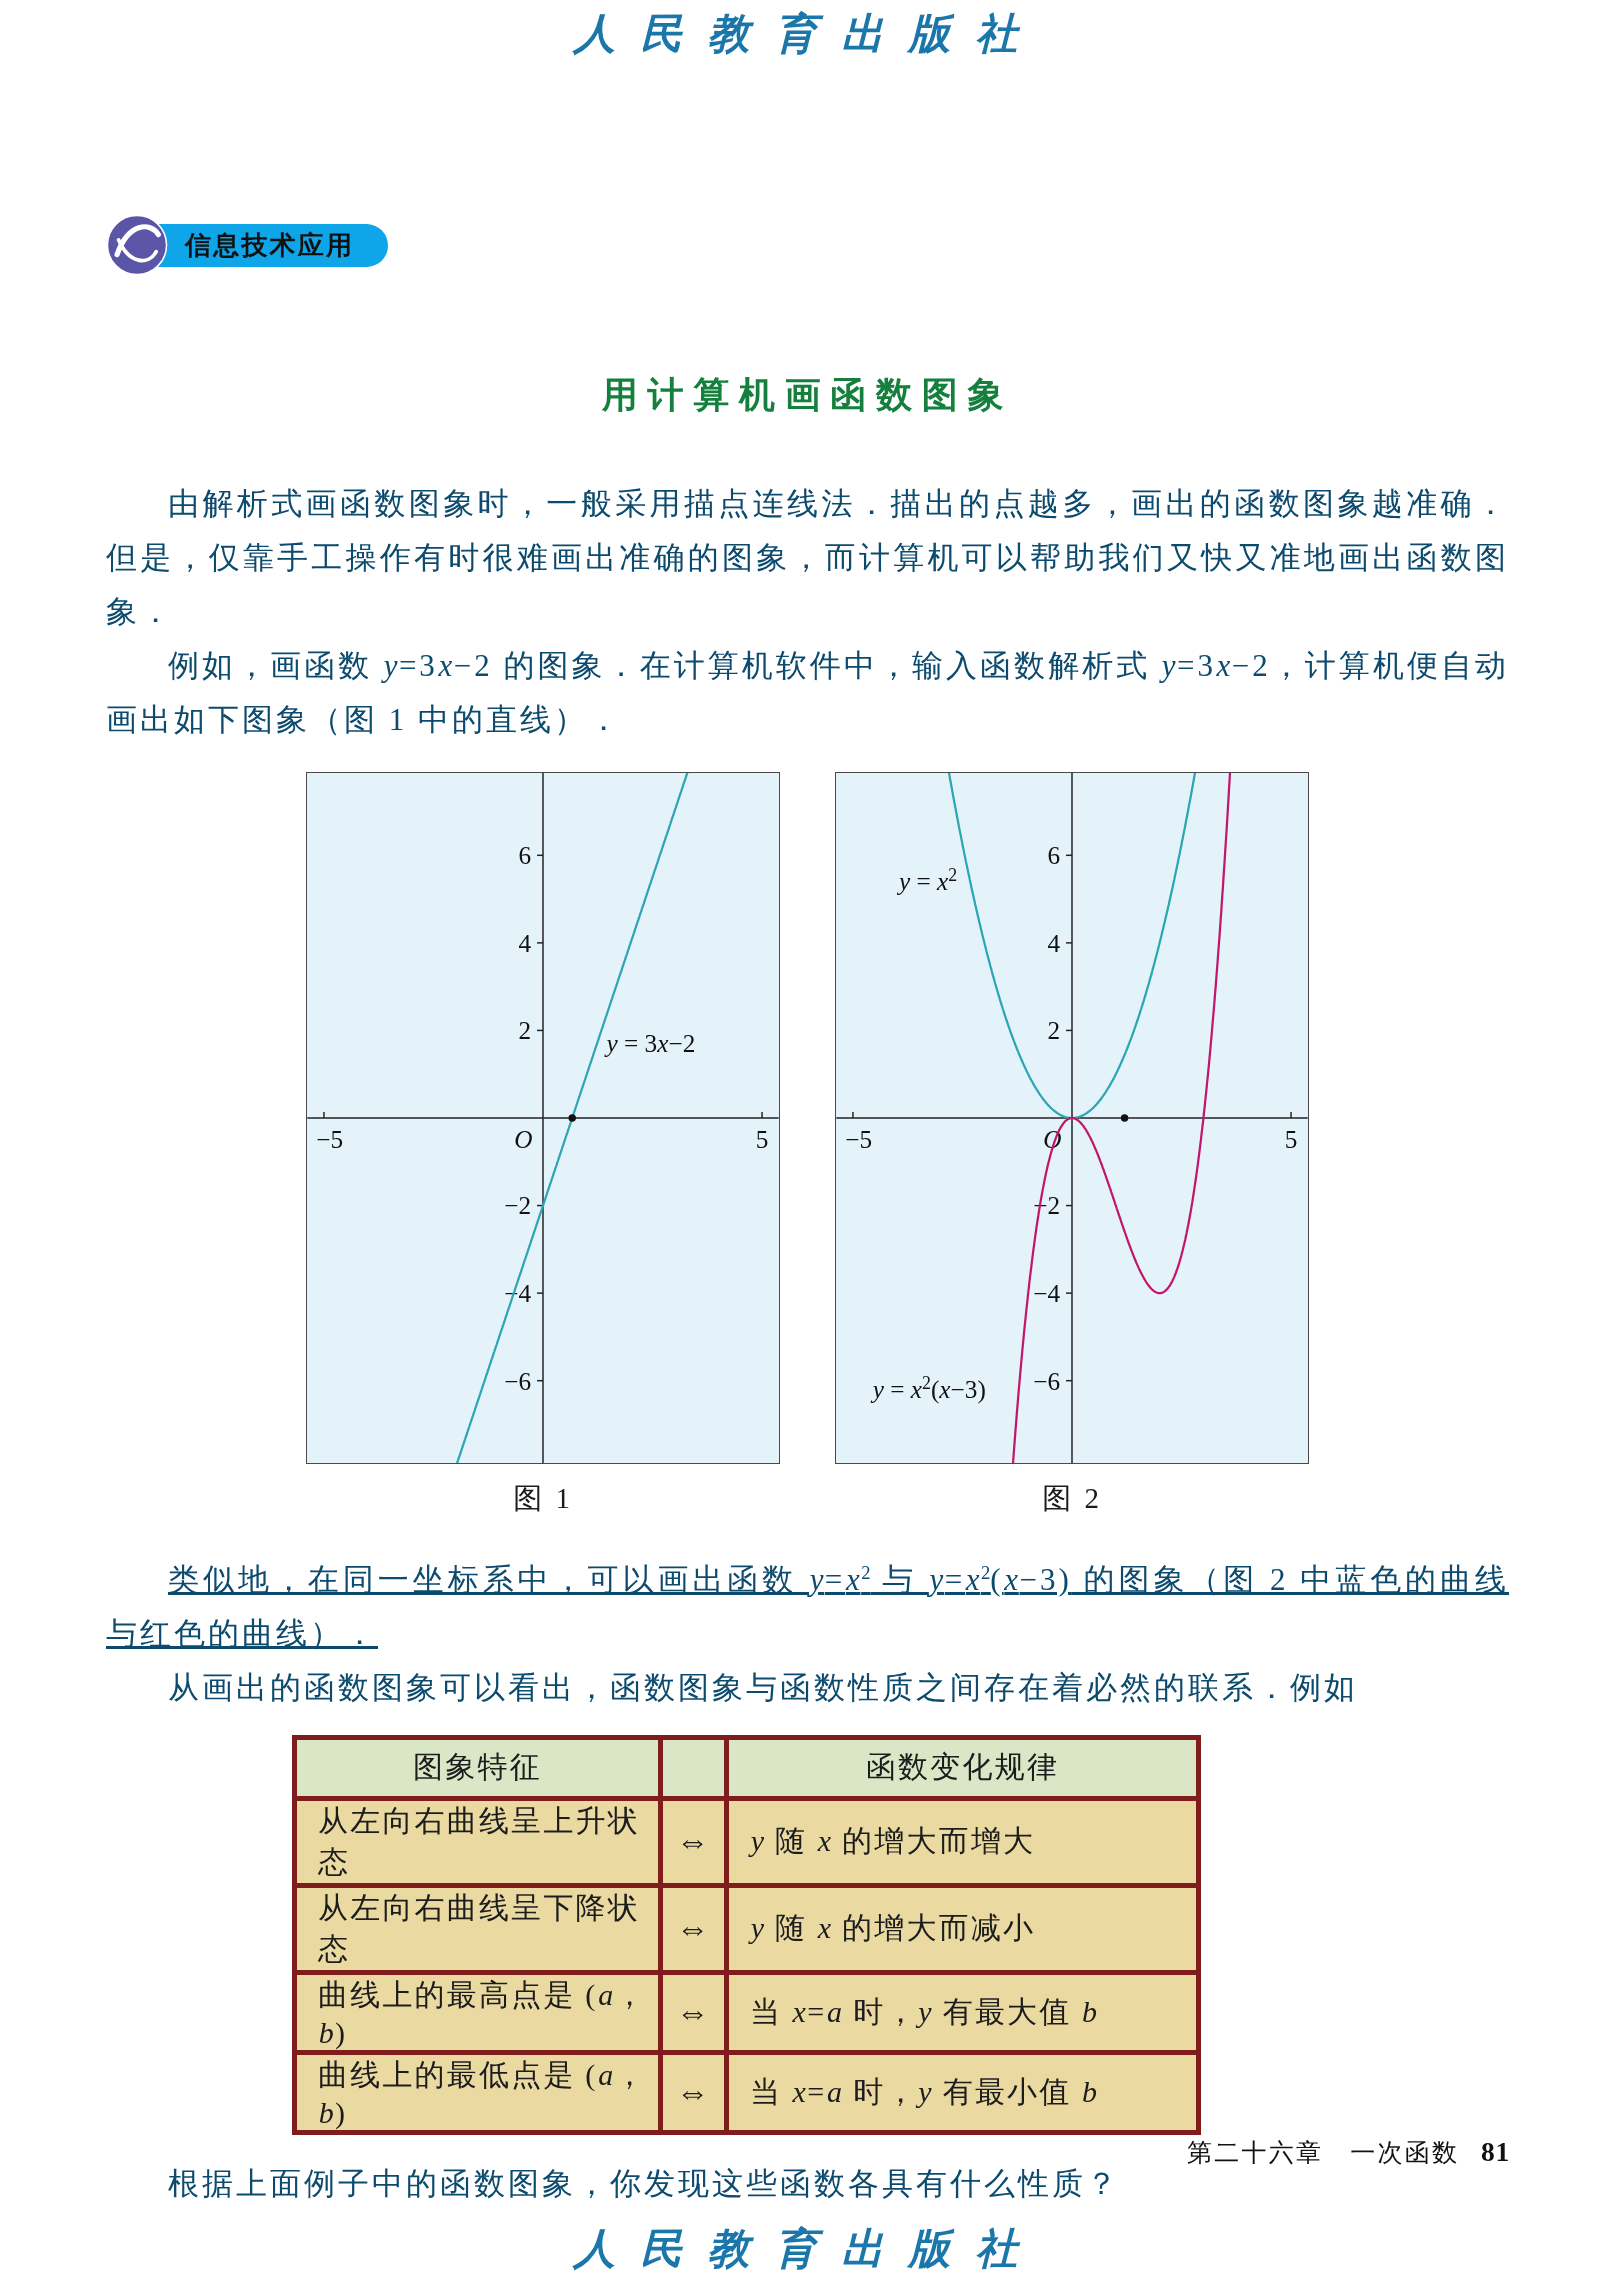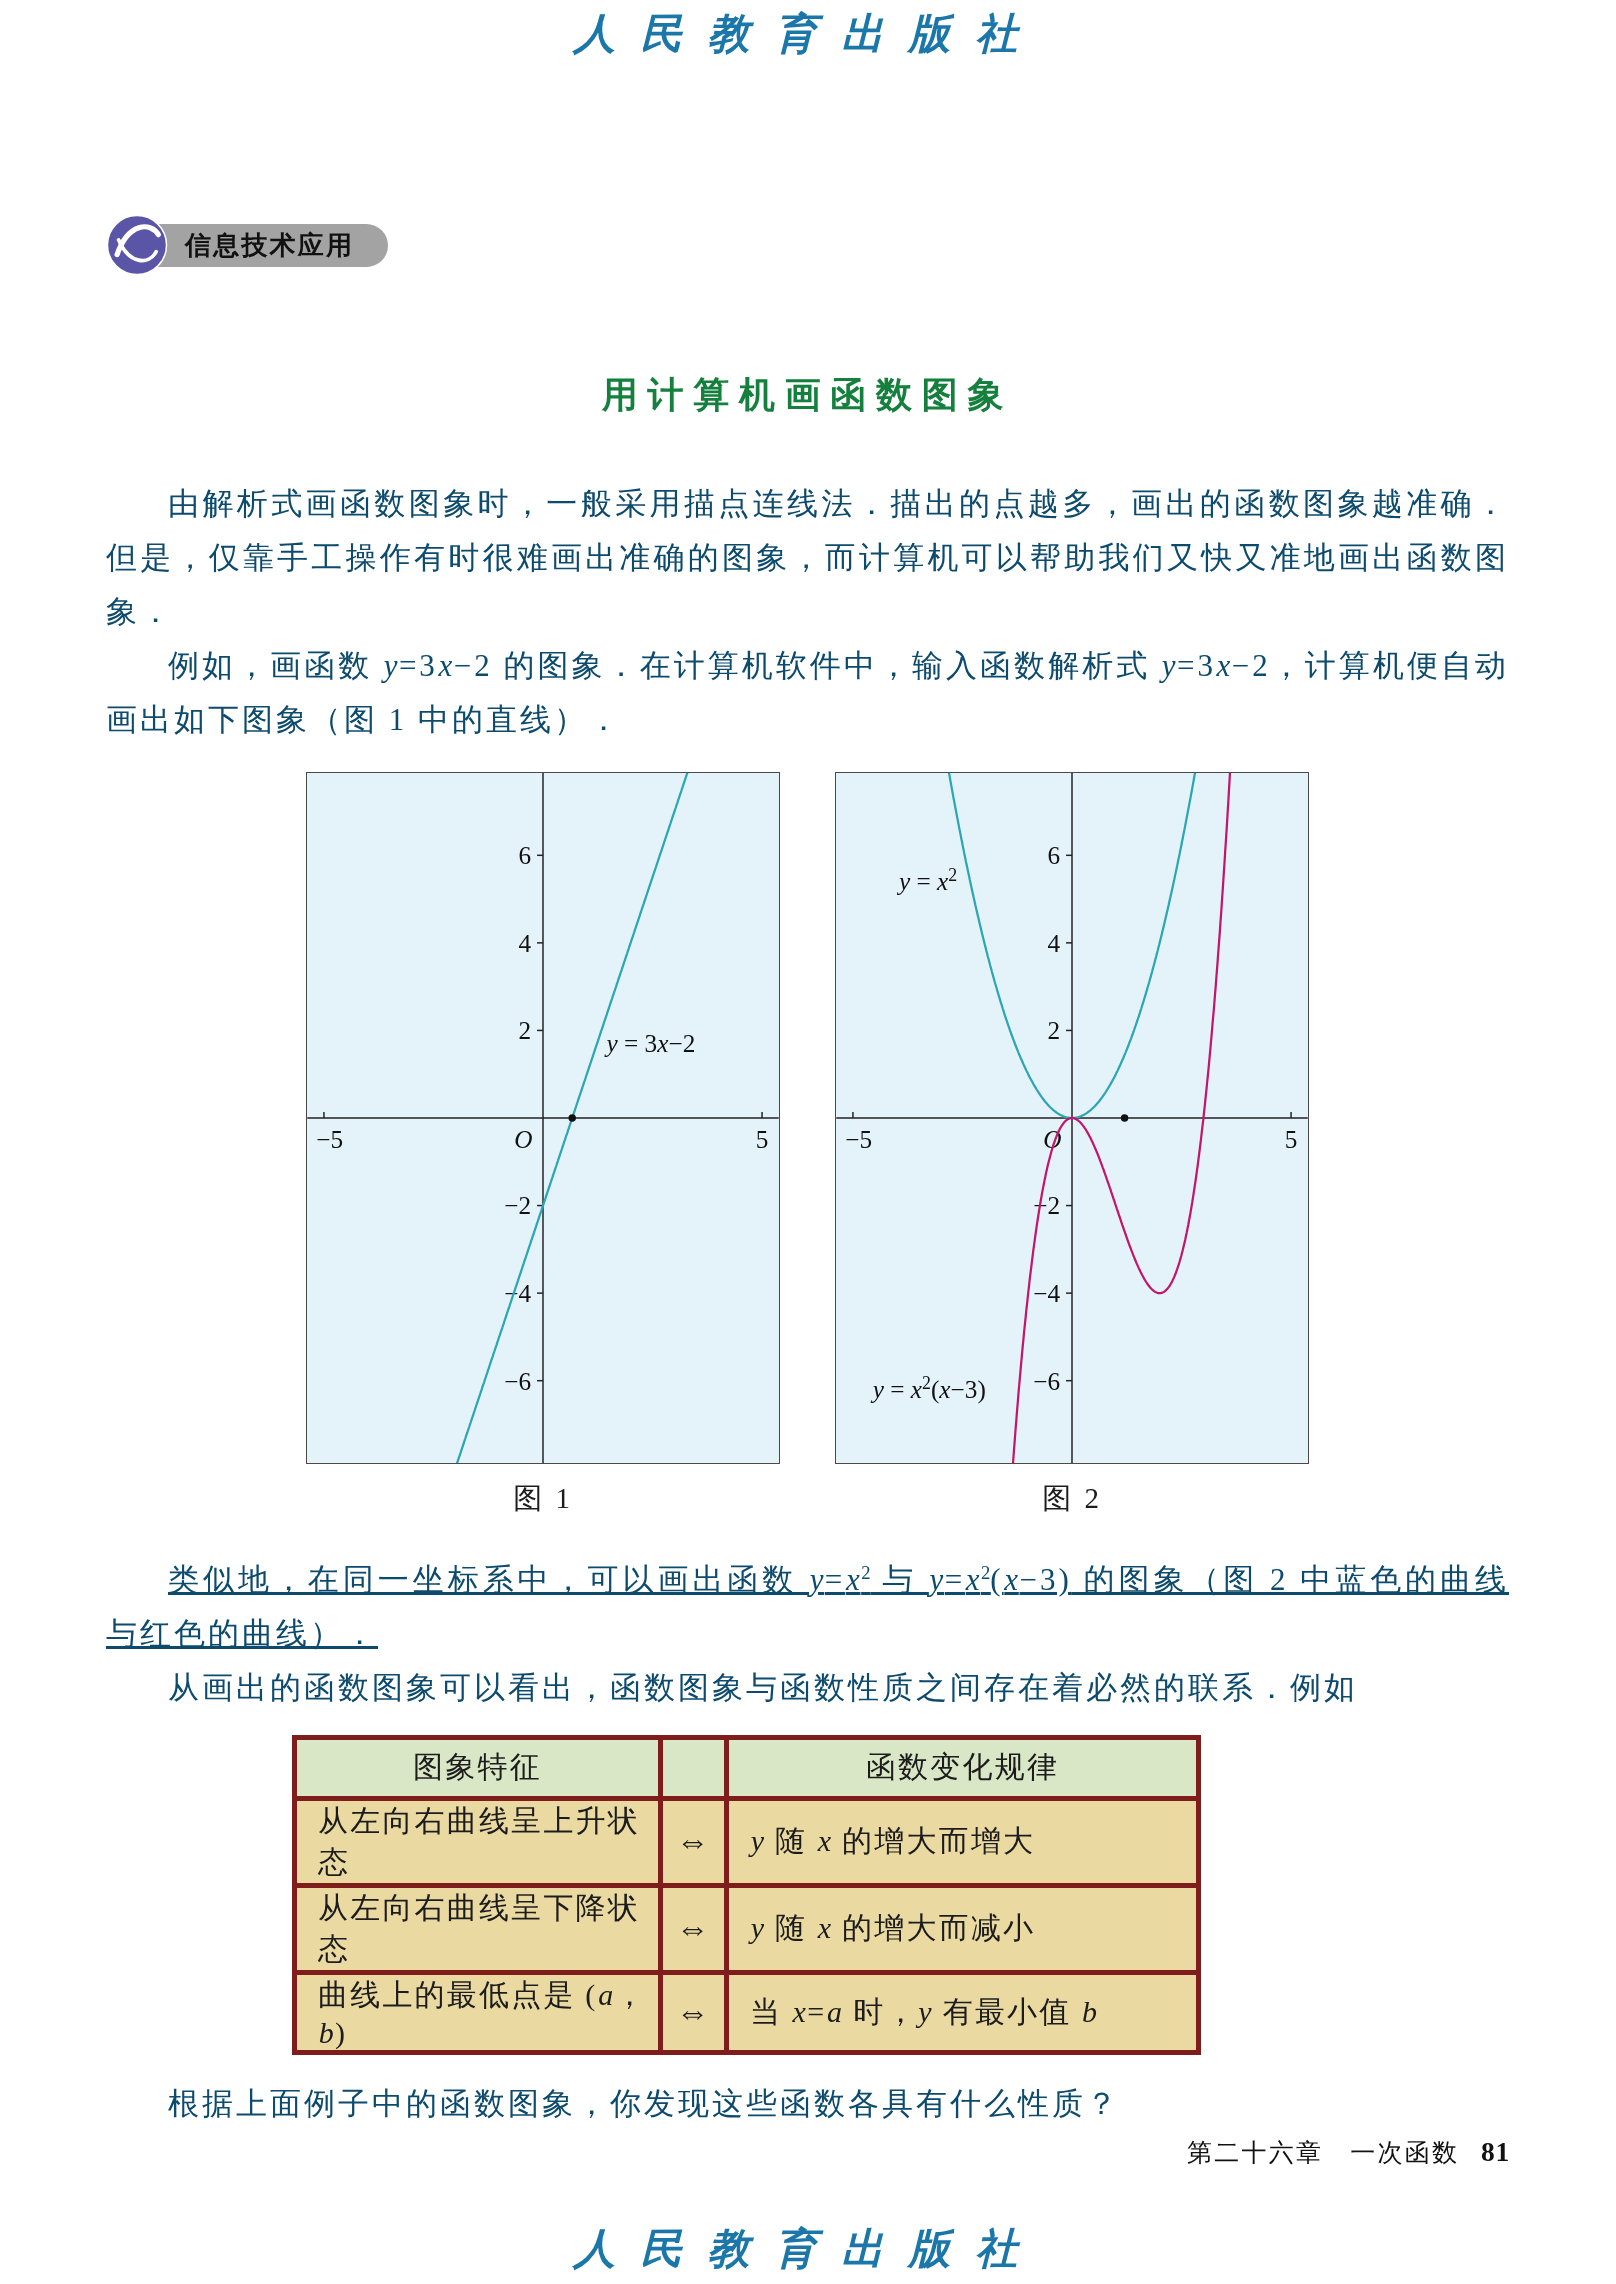--- a/index.html
+++ b/index.html
@@ -15,21 +15,21 @@
     font-size:42px;letter-spacing:25px;white-space:nowrap;
   }
   .watermark.top{top:6px;}
   .watermark.bottom{bottom:7.4px;}
   .content{position:absolute;top:0;left:106px;width:1403px;}
 
   
   .badge{position:relative;height:62px;margin-top:214px;width:312px;}
   .badge-pill{
     position:absolute;left:31px;top:9.7px;height:43px;border-radius:21.6px;
-    background:#a3a3a3;display:flex;align-items:center;
+    background:#0ea5e9;display:flex;align-items:center;
     padding:0 34px 0 48px;
   }
   .badge-label{
     font-family:"Liberation Sans","DejaVu Sans",sans-serif;
     font-weight:bold;font-size:26px;color:#111;letter-spacing:2.2px;white-space:nowrap;
   }
   .badge-icon{position:absolute;left:0;top:0;width:62px;height:62px;}
 
   
   .title{
@@ -194,20 +194,25 @@
           <td class="left"><span>从左向右曲线呈上升状态</span></td>
           <td class="mid">⇔</td>
           <td class="left"><span class="it">y</span><span> 随 </span><span class="it">x</span><span> 的增大而增大</span></td>
         </tr>
         <tr>
           <td class="left"><span>从左向右曲线呈下降状态</span></td>
           <td class="mid">⇔</td>
           <td class="left"><span class="it">y</span><span> 随 </span><span class="it">x</span><span> 的增大而减小</span></td>
         </tr>
         <tr>
+          <td class="left"><span>曲线上的最高点是 (</span><span class="it">a</span><span>，</span><span class="it">b</span><span>)</span></td>
+          <td class="mid">⇔</td>
+          <td class="left"><span>当 </span><span class="it">x</span><span>=</span><span class="it">a</span><span> 时，</span><span class="it">y</span><span> 有最大值 </span><span class="it">b</span></td>
+        </tr>
+        <tr>
           <td class="left"><span>曲线上的最低点是 (</span><span class="it">a</span><span>，</span><span class="it">b</span><span>)</span></td>
           <td class="mid">⇔</td>
           <td class="left"><span>当 </span><span class="it">x</span><span>=</span><span class="it">a</span><span> 时，</span><span class="it">y</span><span> 有最小值 </span><span class="it">b</span></td>
         </tr>
       </tbody>
     </table>
 
     <p class="para indent question">根据上面例子中的函数图象，你发现这些函数各具有什么性质？</p>
 
   </div>

